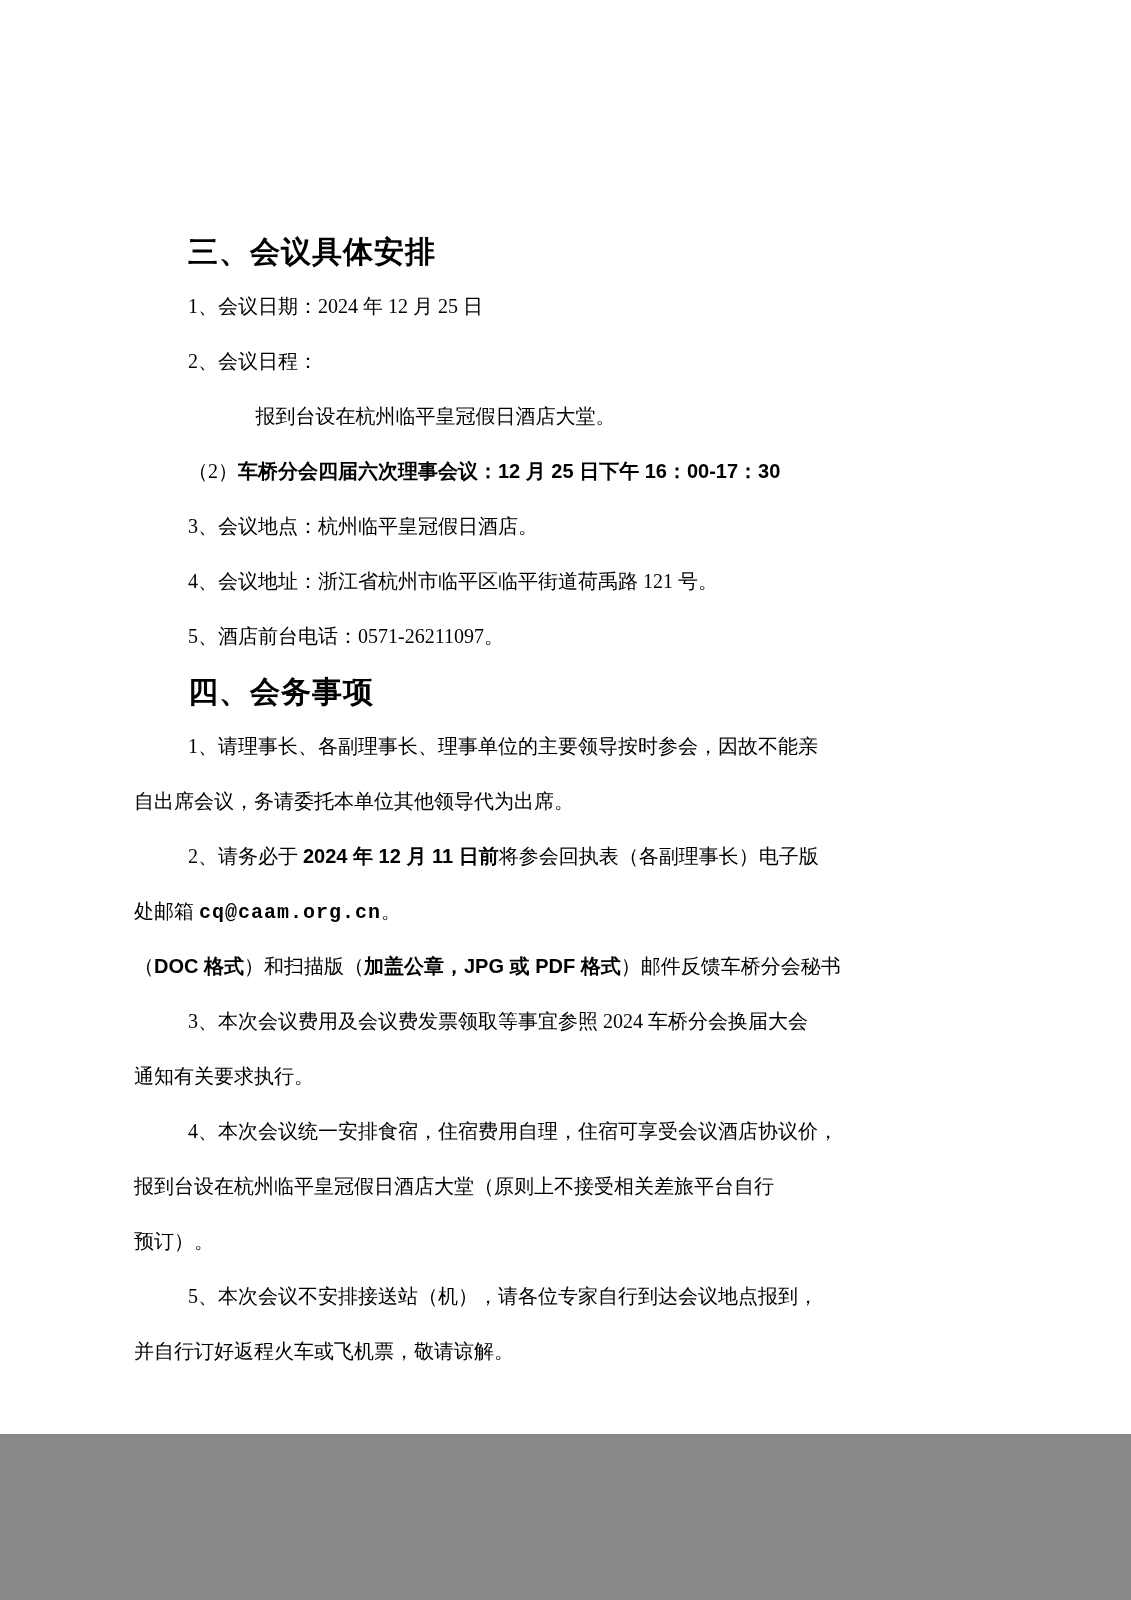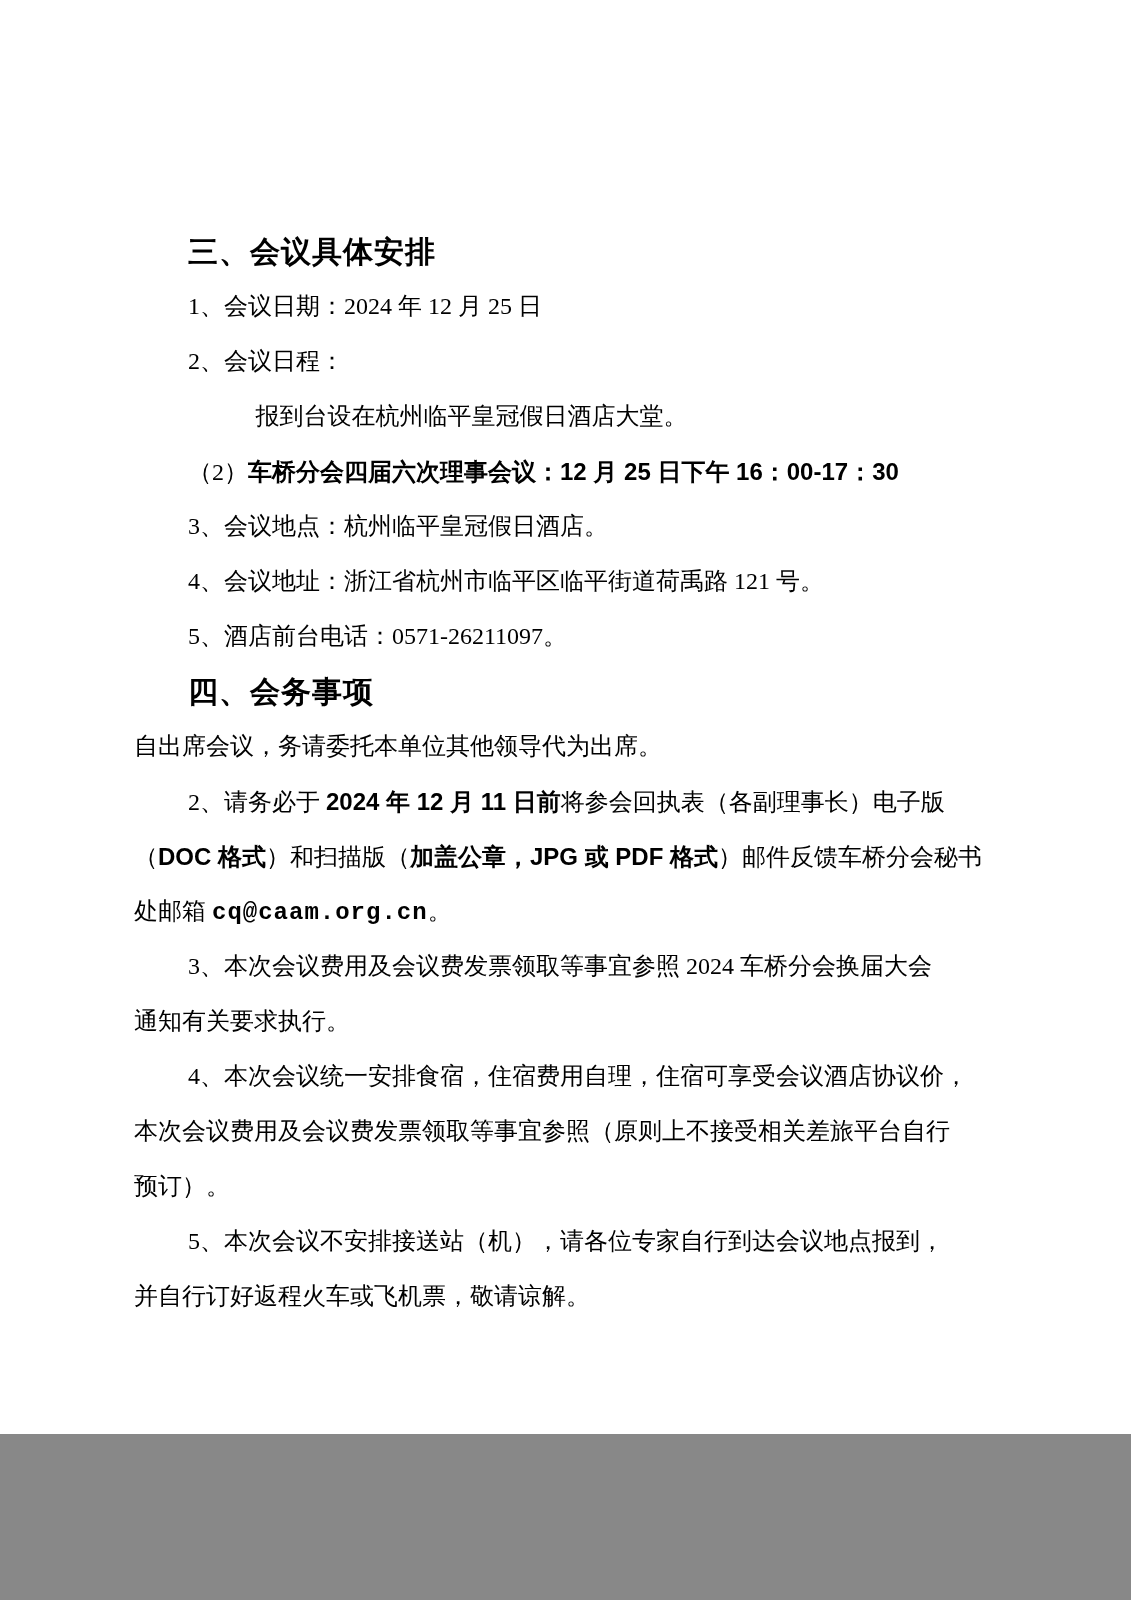--- a/index.html
+++ b/index.html
@@ -19,21 +19,21 @@
   }
   .doc-body {
     position: absolute;
     left: 134px;
     top: 224px;
     width: 890px;
   }
   .line {
     height: 55px;
     line-height: 55px;
-    font-size: 24px;
+    font-size: 20px;
     white-space: nowrap;
     color: #000000;
   }
   .line.heading {
     font-size: 30px;
     font-weight: 700;
     font-family: "Liberation Sans", "DejaVu Sans", sans-serif;
     letter-spacing: 1px;
   }
   .run {
@@ -57,25 +57,26 @@
   <div class="doc-body">
       <div class="line heading" style="padding-left: 54px;"><span class="run b">三、会议具体安排</span></div>
       <div class="line" style="padding-left: 54px;"><span class="run">1、会议日期：2024 年 12 月 25 日</span></div>
       <div class="line" style="padding-left: 54px;"><span class="run">2、会议日程：</span></div>
       <div class="line" style="padding-left: 121.5px;"><span class="run">报到台设在杭州临平皇冠假日酒店大堂。</span></div>
       <div class="line" style="padding-left: 54px;"><span class="run">（2）</span><span class="run b">车桥分会四届六次理事会议：12 月 25 日下午 16：00-17：30</span></div>
       <div class="line" style="padding-left: 54px;"><span class="run">3、会议地点：杭州临平皇冠假日酒店。</span></div>
       <div class="line" style="padding-left: 54px;"><span class="run">4、会议地址：浙江省杭州市临平区临平街道荷禹路 121 号。</span></div>
       <div class="line" style="padding-left: 54px;"><span class="run">5、酒店前台电话：0571-26211097。</span></div>
       <div class="line heading" style="padding-left: 54px;"><span class="run b">四、会务事项</span></div>
+      <div class="line" style="padding-left: 54px;"><span class="run">1、请理事长、各副理事长、理事单位的主要领导按时参会，因故不能亲</span></div>
       <div class="line" style="padding-left: 0px;"><span class="run">自出席会议，务请委托本单位其他领导代为出席。</span></div>
       <div class="line" style="padding-left: 54px;"><span class="run">2、请务必于 </span><span class="run b">2024 年 12 月 11 日前</span><span class="run">将参会回执表（各副理事长）电子版</span></div>
+      <div class="line" style="padding-left: 0px;"><span class="run">处邮箱 </span><span class="run b mono">cq@caam.org.cn</span><span class="run">。</span></div>
       <div class="line" style="padding-left: 0px;"><span class="run">（</span><span class="run b">DOC 格式</span><span class="run">）和扫描版（</span><span class="run b">加盖公章，JPG 或 PDF 格式</span><span class="run">）邮件反馈车桥分会秘书</span></div>
-      <div class="line" style="padding-left: 0px;"><span class="run">处邮箱 </span><span class="run b mono">cq@caam.org.cn</span><span class="run">。</span></div>
       <div class="line" style="padding-left: 54px;"><span class="run">3、本次会议费用及会议费发票领取等事宜参照 2024 车桥分会换届大会</span></div>
       <div class="line" style="padding-left: 0px;"><span class="run">通知有关要求执行。</span></div>
       <div class="line" style="padding-left: 54px;"><span class="run">4、本次会议统一安排食宿，住宿费用自理，住宿可享受会议酒店协议价，</span></div>
-      <div class="line" style="padding-left: 0px;"><span class="run">本次会议费用及会议费发票领取等事宜参照（原则上不接受相关差旅平台自行</span></div>
+      <div class="line" style="padding-left: 0px;"><span class="run">报到台设在杭州临平皇冠假日酒店大堂（原则上不接受相关差旅平台自行</span></div>
       <div class="line" style="padding-left: 0px;"><span class="run">预订）。</span></div>
       <div class="line" style="padding-left: 54px;"><span class="run">5、本次会议不安排接送站（机），请各位专家自行到达会议地点报到，</span></div>
       <div class="line" style="padding-left: 0px;"><span class="run">并自行订好返程火车或飞机票，敬请谅解。</span></div>
     </div>
 </div>
 
 </body></html>

